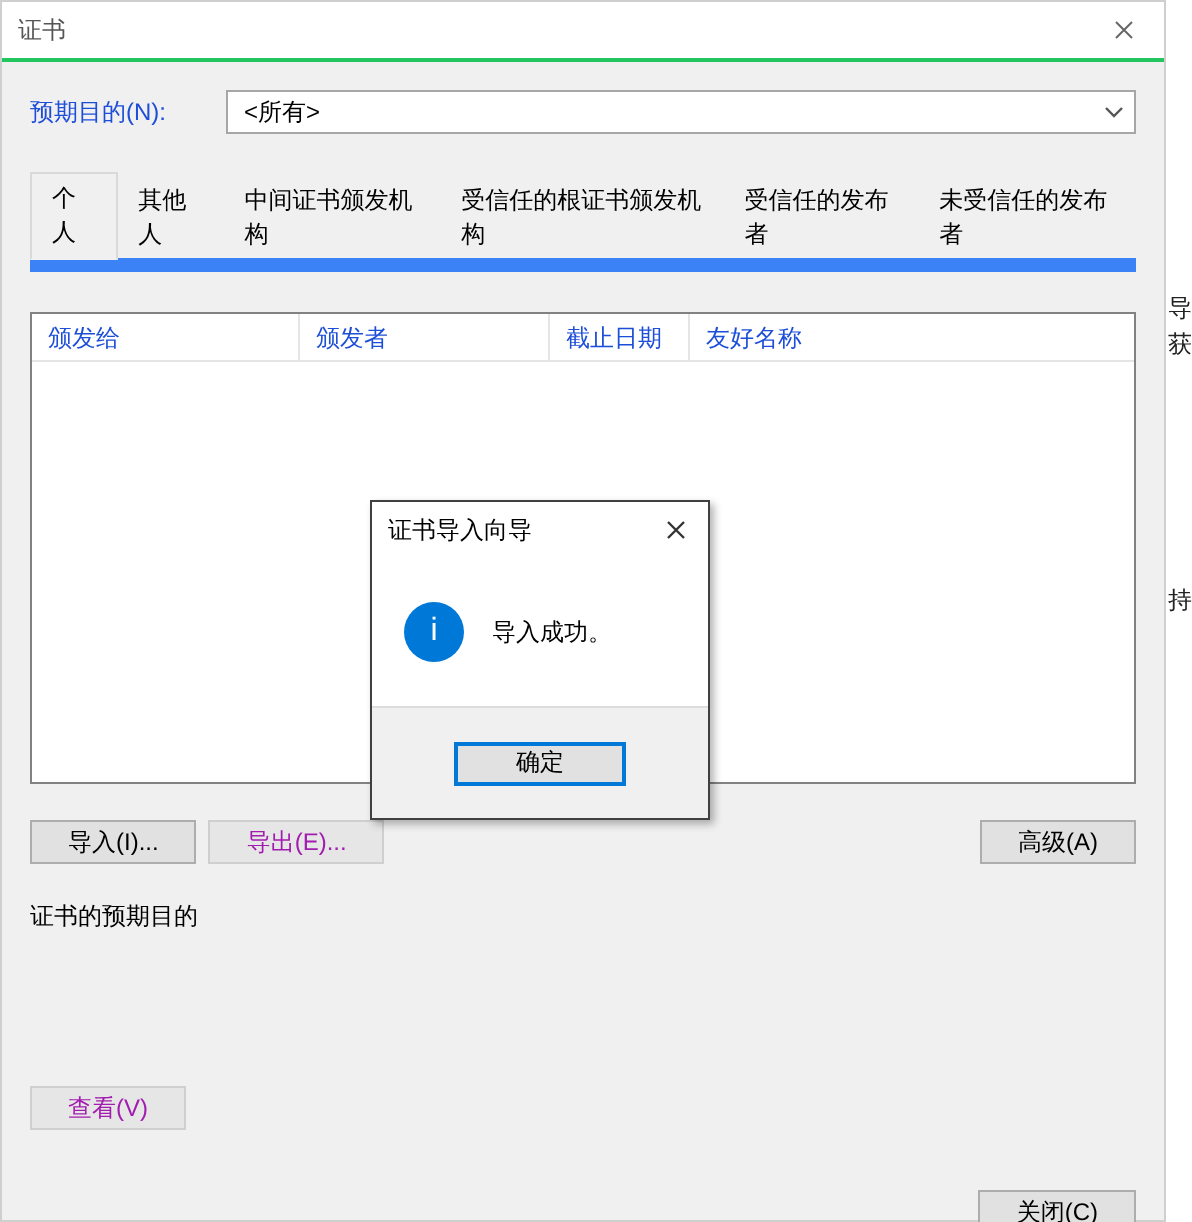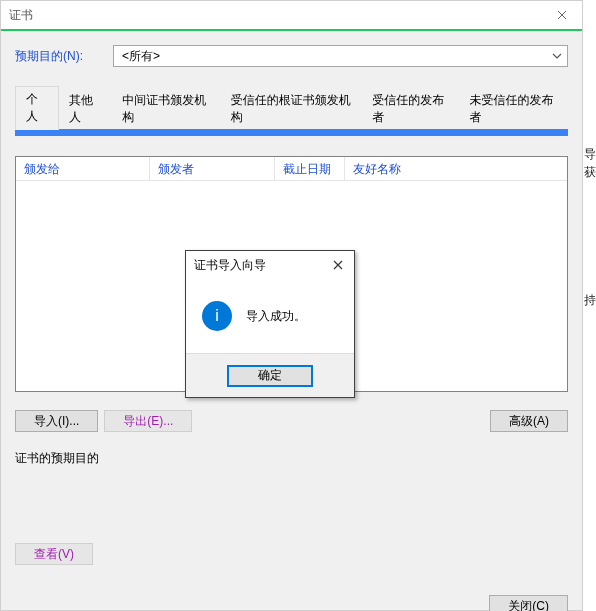--- a/index.html
+++ b/index.html
@@ -79,21 +79,21 @@
     width: 32px; height: 28px; display: flex; align-items: center; justify-content: center; cursor: pointer;
   }
   .modal-body {
     display: flex; align-items: center; gap: 14px; padding: 22px 12px 22px 16px;
   }
   .info-circle {
     width: 30px; height: 30px; border-radius: 50%; background: #0078d7; color: #fff;
     display: flex; align-items: center; justify-content: center; font-size: 16px; font-style: normal;
   }
   .modal-footer {
-    height: 44px; background: #f0f0f0; display: flex; align-items: center; justify-content: center;
+    height: 56px; background: #f0f0f0; display: flex; align-items: center; justify-content: center;
     border-top: 1px solid #dcdcdc;
   }
   .modal-footer .btn.primary {
     width: 86px; background: #e1e1e1; border: 2px solid #0078d7;
   }
 
   
   .right-fragment { position: absolute; left: 584px; width: 12px; color: #222; }
   .frag1 { top: 146px; }
   .frag2 { top: 164px; }

